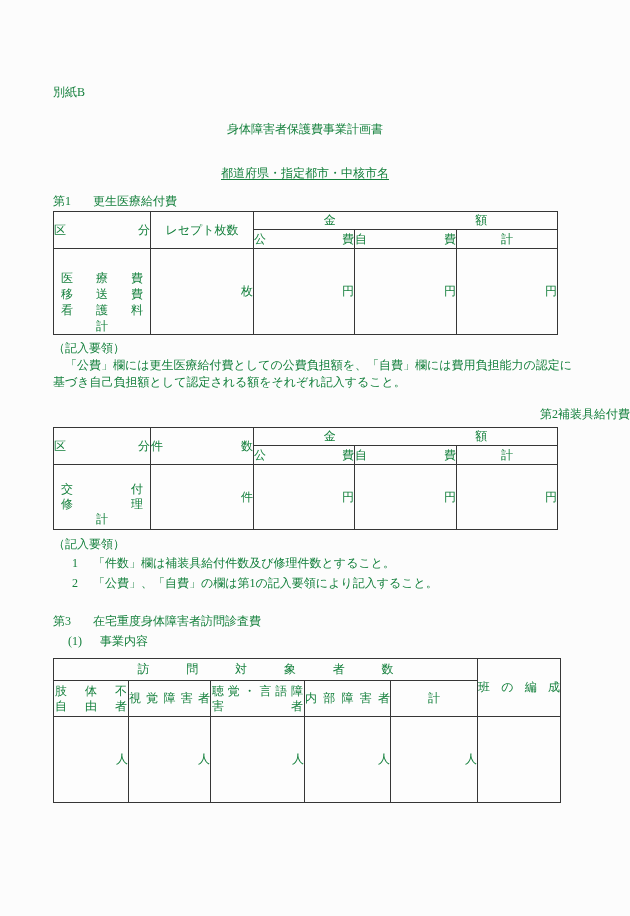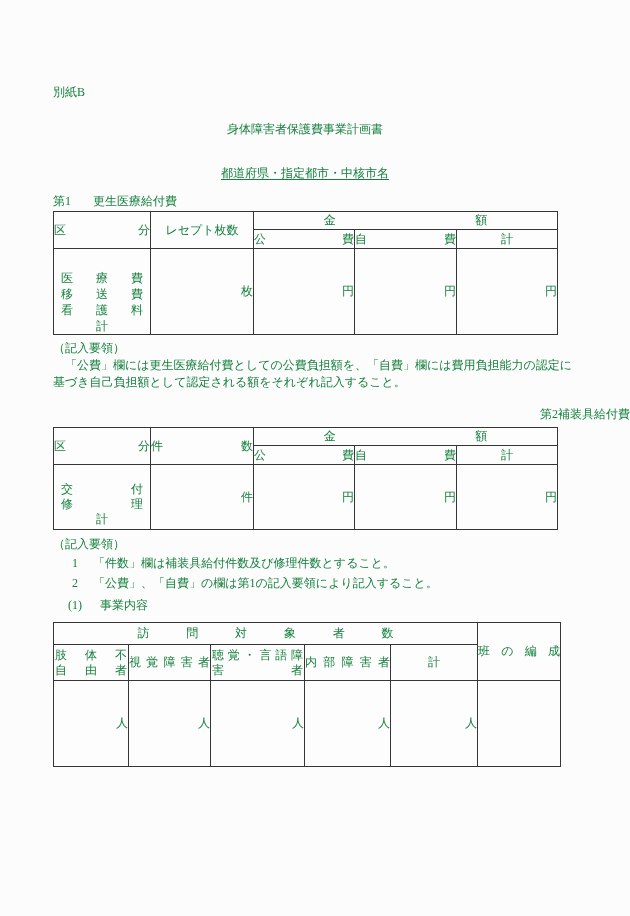--- a/index.html
+++ b/index.html
@@ -166,20 +166,23 @@
   <div class="notes notes2">
     <div class="notes-heading">（記入要領）</div>
     <div class="note-item">
       <span class="item-no">1</span><span>「件数」欄は補装具給付件数及び修理件数とすること。</span>
     </div>
     <div class="note-item">
       <span class="item-no">2</span><span>「公費」、「自費」の欄は第1の記入要領により記入すること。</span>
     </div>
   </div>
 
+  <div class="sec-heading sec3-heading">
+    <span class="sec-no">第3</span><span>在宅重度身体障害者訪問診査費</span>
+  </div>
   <div class="sub-heading">
     <span class="sub-no">(1)</span><span>事業内容</span>
   </div>
 
   <table class="form" id="t3">
     <colgroup>
       <col style="width:75px">
         <col style="width:82px">
         <col style="width:94px">
         <col style="width:86px">

